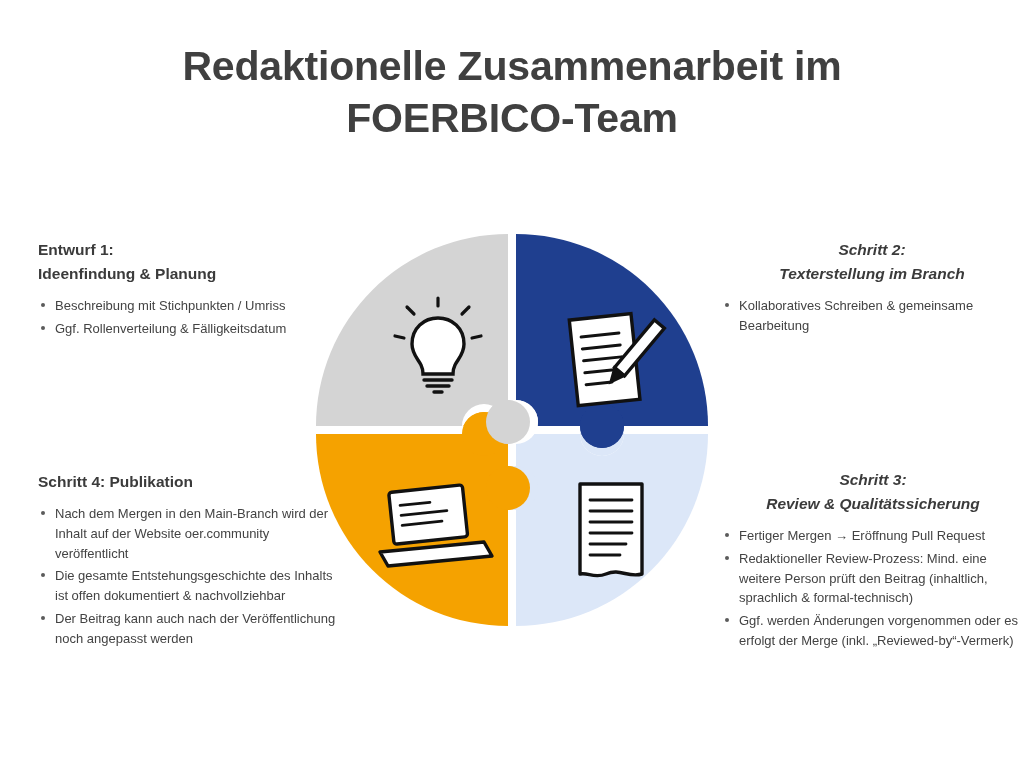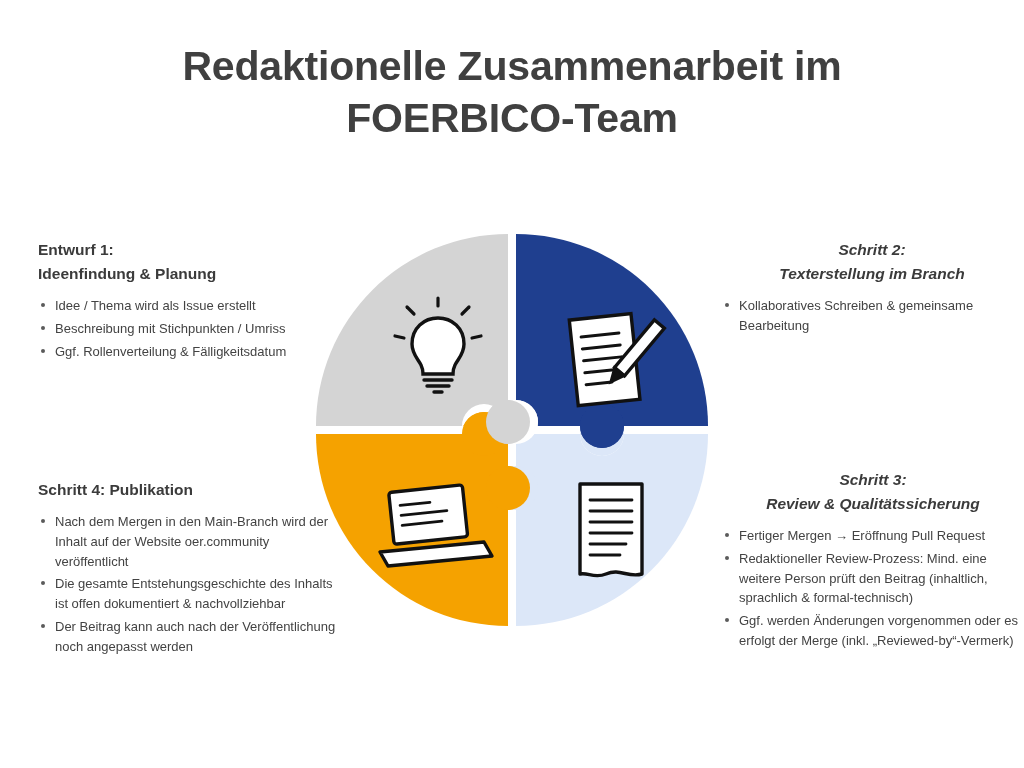--- a/index.html
+++ b/index.html
@@ -78,21 +78,21 @@
     top: 7px;
     width: 4px;
     height: 4px;
     border-radius: 50%;
     background: #5b5b5b;
   }
 
   #step1 { left: 38px;  top: 238px; width: 300px; }
   #step2 { left: 722px; top: 238px; width: 300px; }
   #step3 { left: 722px; top: 468px; width: 302px; }
-  #step4 { left: 38px;  top: 470px; width: 300px; margin-top: 8px; }
+  #step4 { left: 38px;  top: 470px; width: 300px; }
 
   #step1 .step-title, #step4 .step-title { text-align: left; }
   #step2 .step-title, #step3 .step-title { text-align: center; font-style: italic; }
 </style>
 </head>
 <body>
 
 <div id="title">
   <span class="line">Redaktionelle Zusammenarbeit im</span>
   <span class="line">FOERBICO-Team</span>
@@ -210,21 +210,20 @@
     </g>
   </svg>
 </div>
 
 <div class="step" id="step1">
   <div class="step-title">
     <span class="t-line">Entwurf 1:</span>
     <span class="t-line">Ideenfindung &amp; Planung</span>
   </div>
   <ul>
-    <li>Idee / Thema wird als Issue erstellt</li>
     <li>Beschreibung mit Stichpunkten / Umriss</li>
     <li>Ggf. Rollenverteilung &amp; Fälligkeitsdatum</li>
   </ul>
 </div>
 
 <div class="step" id="step2">
   <div class="step-title">
     <span class="t-line">Schritt 2:</span>
     <span class="t-line">Texterstellung im Branch</span>
   </div>

